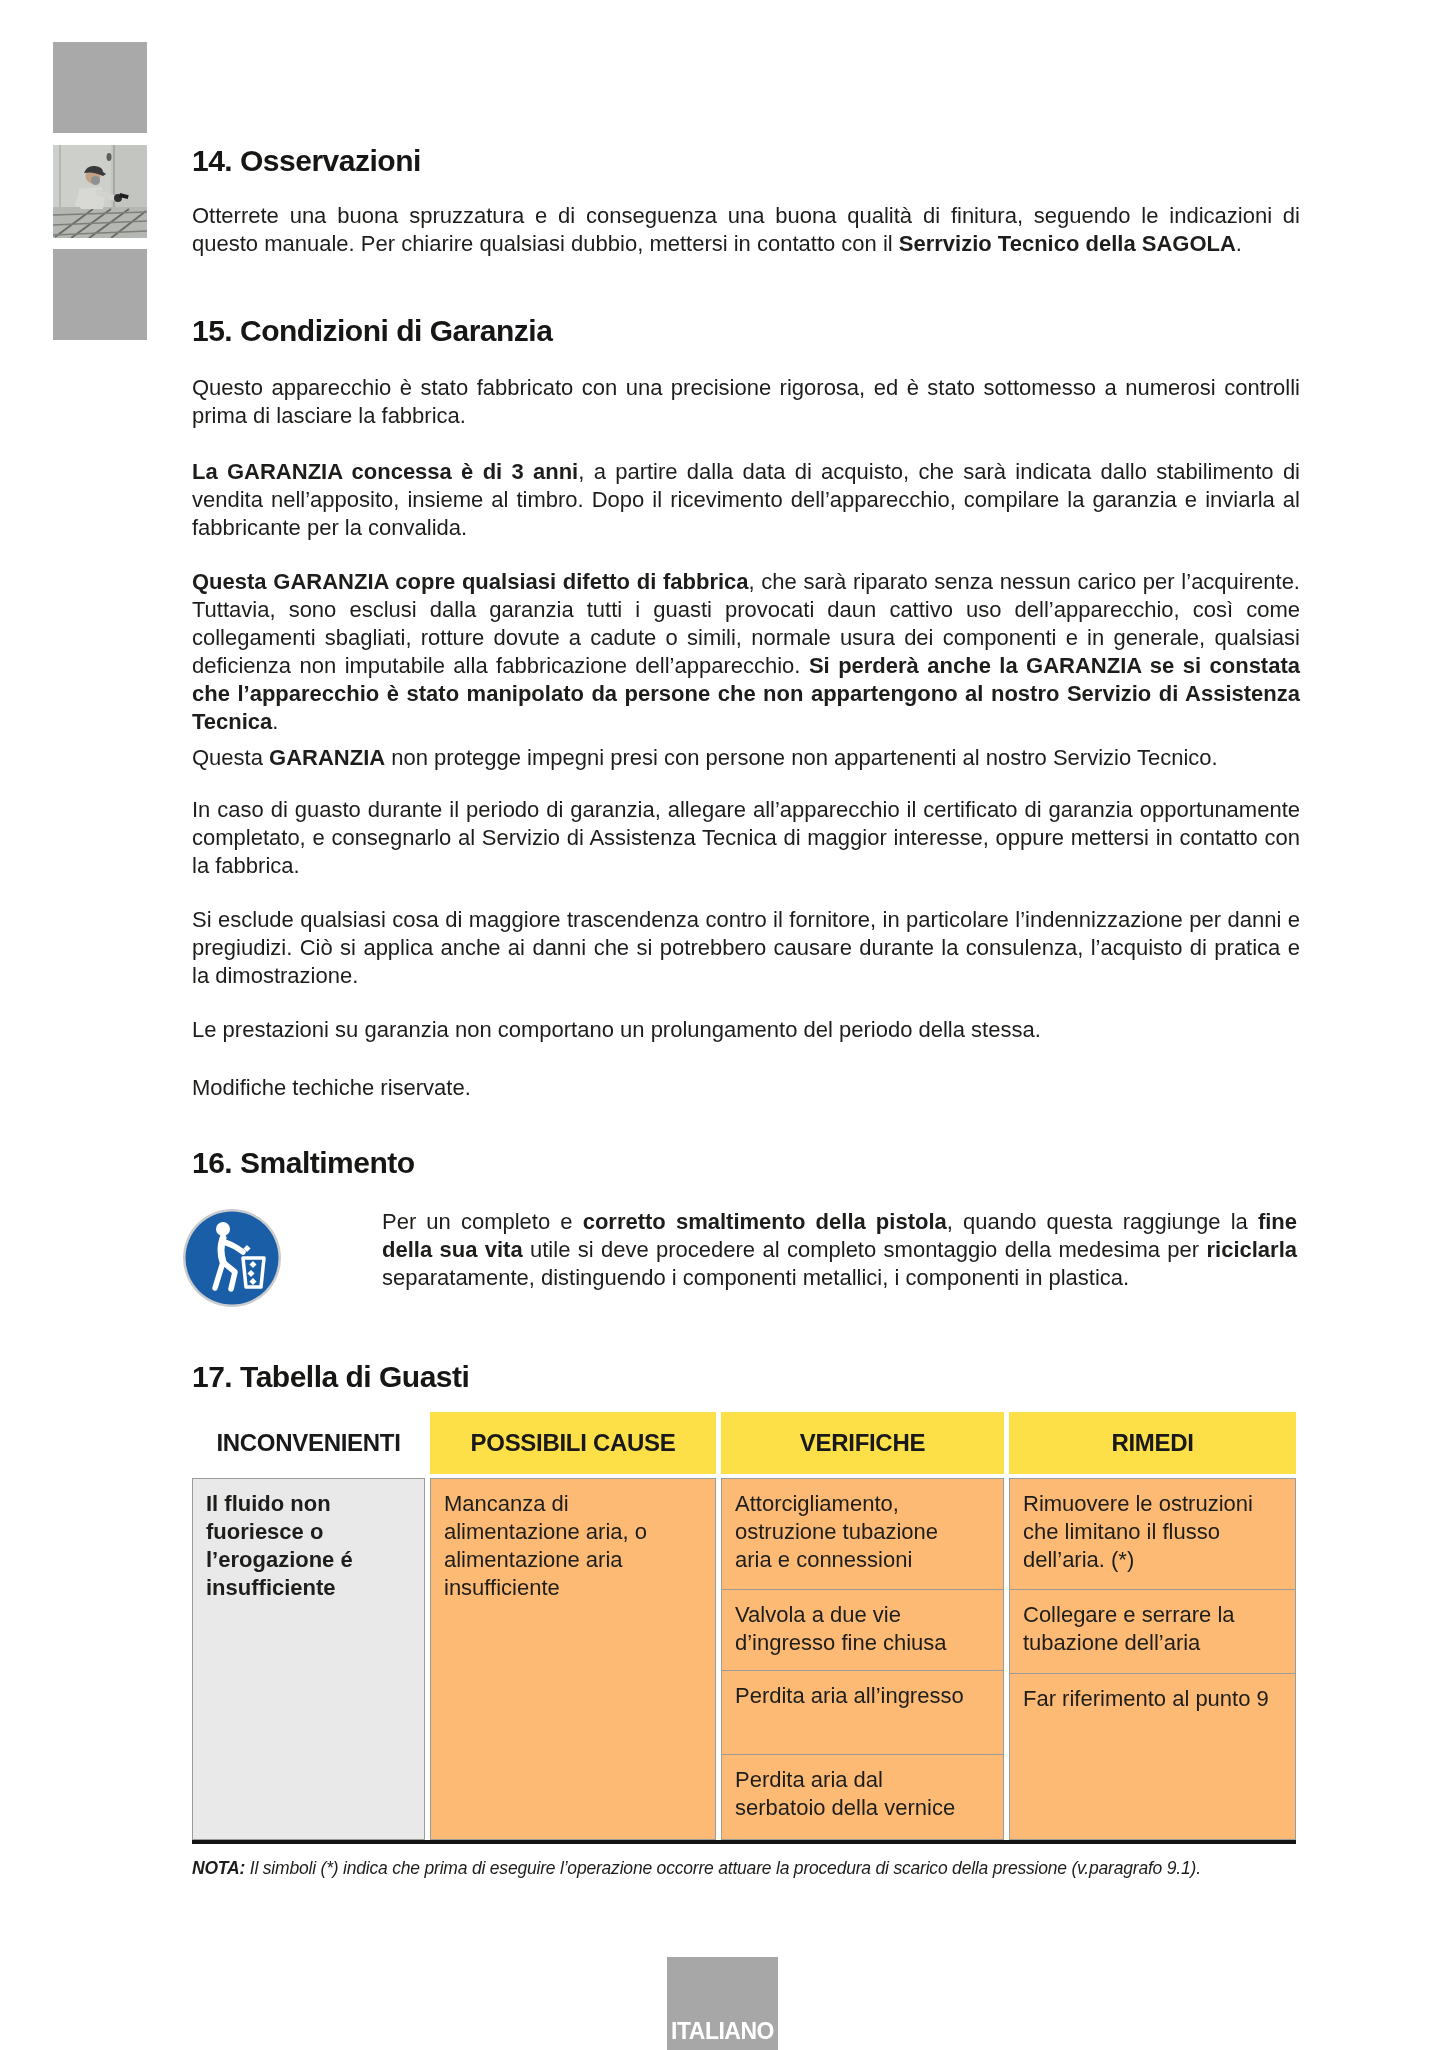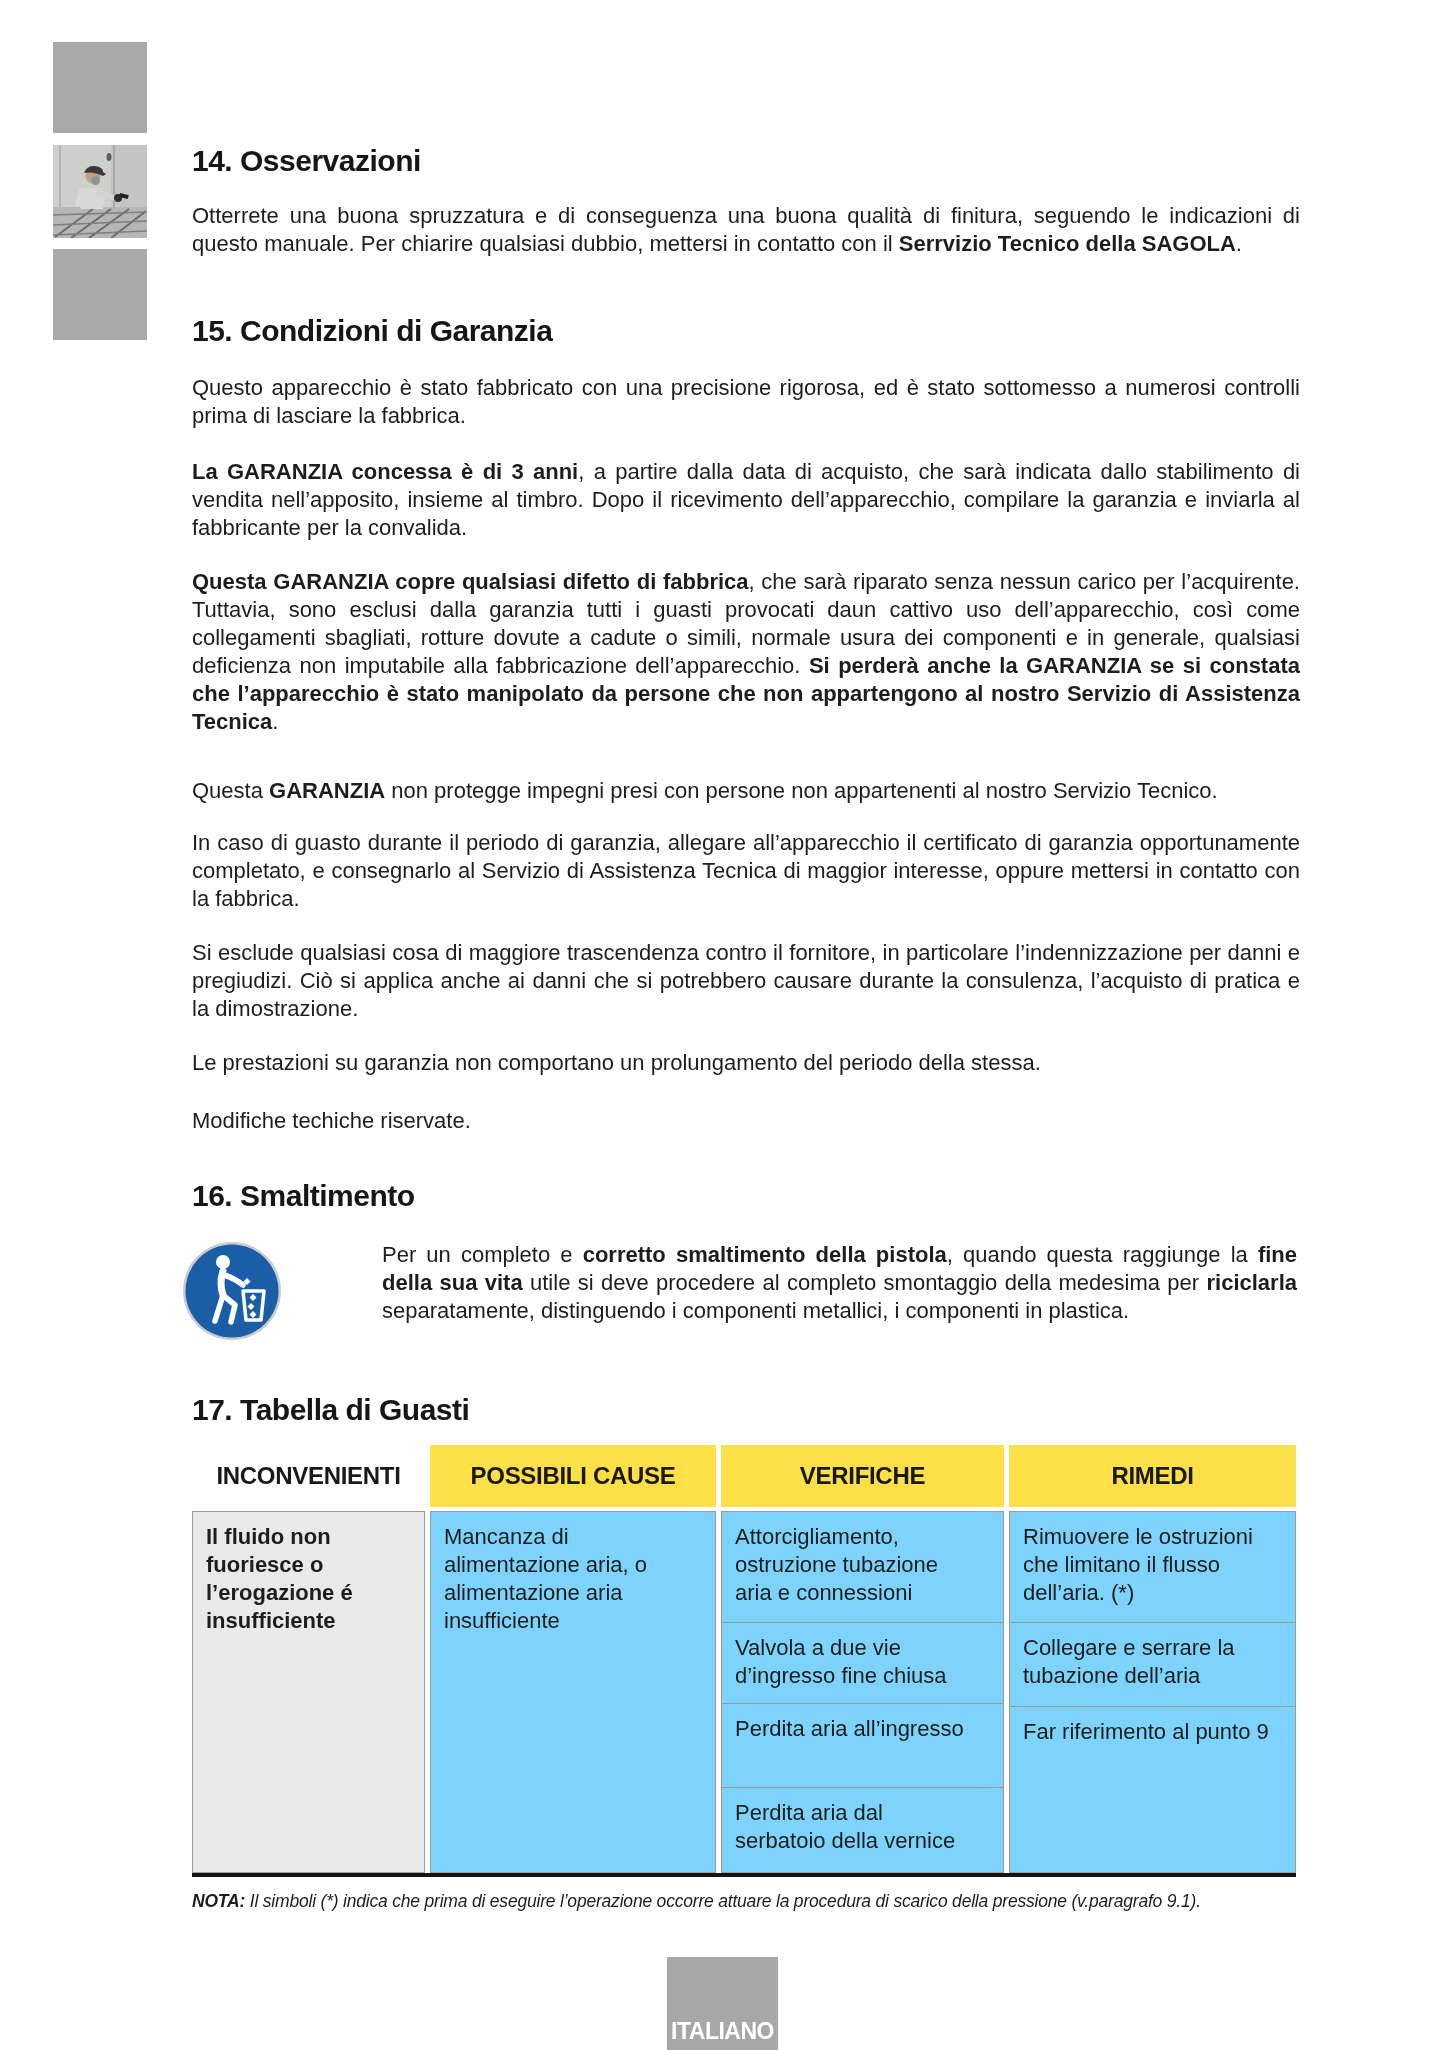--- a/index.html
+++ b/index.html
@@ -23,21 +23,21 @@
   .content { position: absolute; left: 192px; top: 0; width: 1108px; }
   h2.section { font-size: 30px; font-weight: bold; letter-spacing: -0.5px; color: #161614; }
   p.body { font-size: 22px; line-height: 28px; text-align: justify; }
 
   #h-oss { margin-top: 144px; }
   #p-oss { margin-top: 24px; }
   #h-gar { margin-top: 56px; }
   #p-gar-0 { margin-top: 26px; }
   #p-gar-1 { margin-top: 28px; }
   #p-gar-2 { margin-top: 26px; }
-  #p-gar-3 { margin-top: 41px; }
+  #p-gar-3 { margin-top: 8px; }
   #p-gar-4 { margin-top: 24px; }
   #p-gar-5 { margin-top: 26px; }
   #p-gar-6 { margin-top: 26px; }
   #p-mod   { margin-top: 30px; }
   #h-sma   { margin-top: 44px; }
   .smalt-row { margin-top: 28px; display: flex; align-items: flex-start; }
   .smalt-icon { flex: 0 0 100px; width: 100px; height: 100px; margin-left: -10px; }
   .smalt-text { margin-left: 100px; width: 915px; }
   #h-tab { margin-top: 52px; }
 
@@ -51,21 +51,21 @@
     background: #fde047; color: #19181a;
   }
   .fhead .hcell.first { background: #ffffff; }
   .c1 { width: 233px; }
   .c2 { width: 286px; }
   .c3 { width: 283px; }
   .c4 { width: 287px; }
   .fbody { margin-top: 4px; }
   .fbody .col {
     border: 1px solid #9b9b9b;
-    background: #7dd3fc;
+    background: #fdba74;
     font-size: 22px; line-height: 28px;
   }
   .fbody .col.shade { background: #e9e9e9; font-weight: bold; }
   .pad { padding: 11px 26px 10px 13px; }
   .subcell { overflow: hidden; }
   .subcell + .subcell { border-top: 1px solid #9b9b9b; }
   .h1r { height: 110px; } .h2r { height: 81px; } .h3r { height: 84px; } .h4r { height: 85px; }
   .fbottom { height: 4px; background: #141414; margin-top: 0px; }
 
   .nota { margin-top: 14px; font-size: 17.5px; letter-spacing: -0.2px; white-space: nowrap; }

